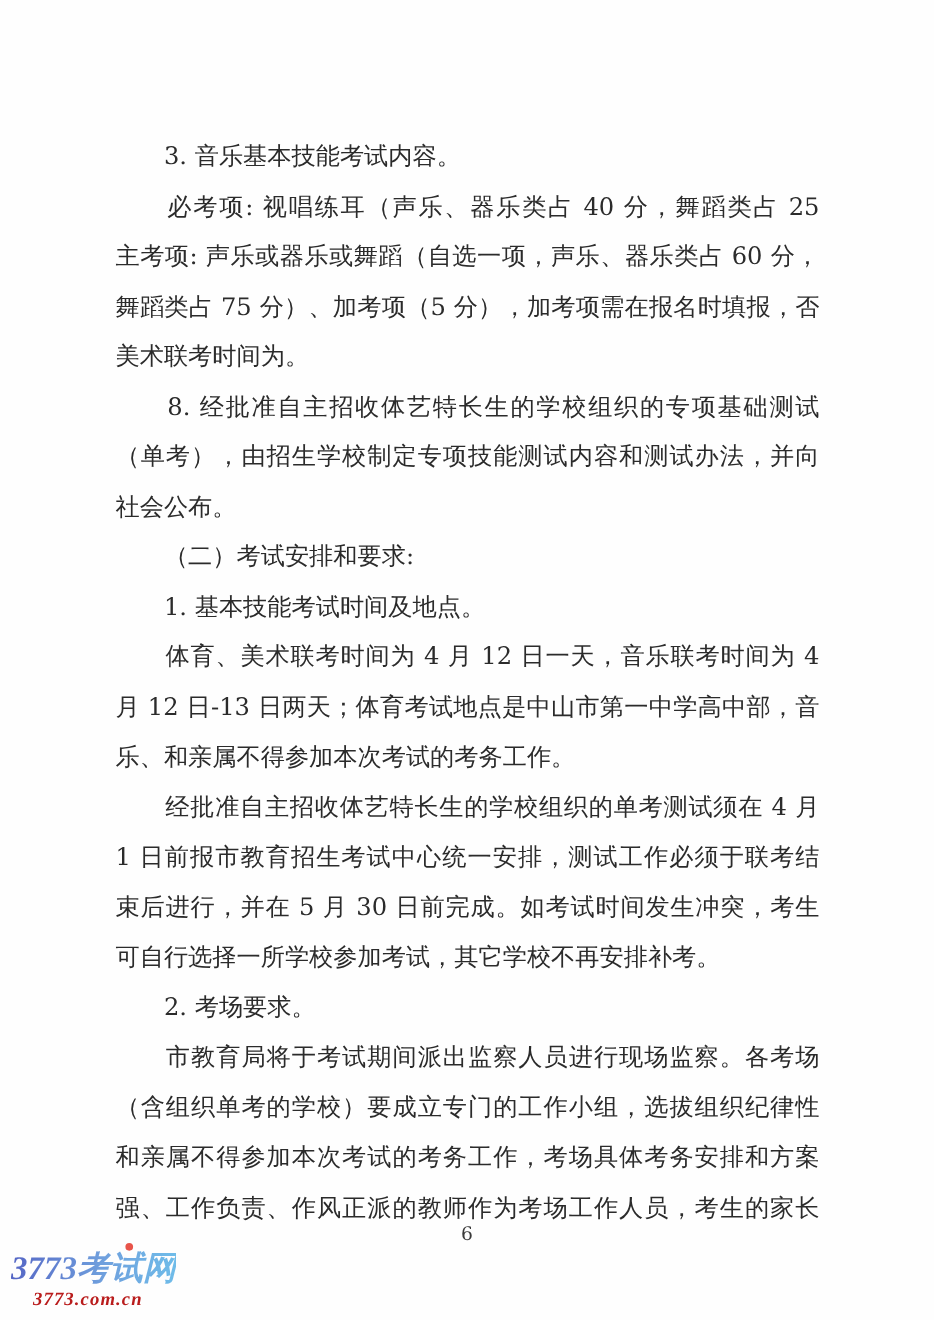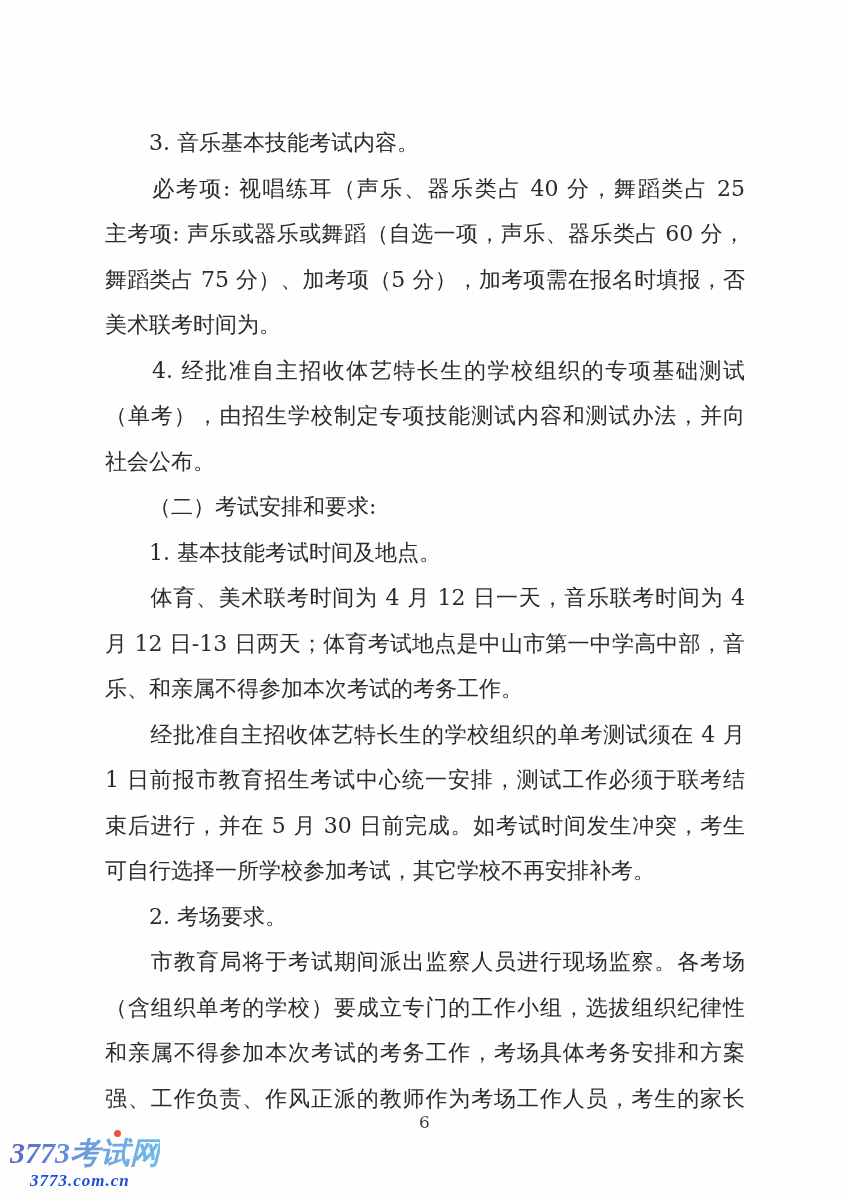--- a/index.html
+++ b/index.html
@@ -78,35 +78,35 @@
     height: 7px;
     border-radius: 50%;
     background: #e8544a;
   }
   .wm-url {
     font-size: 17px;
     font-weight: bold;
     font-style: italic;
     letter-spacing: 1px;
     margin: -3px 0 0 20px;
-    color: #1d4ed8;
+    color: #b91c1c;
   }
 </style>
 </head>
 <body>
 
 <div class="page">
 
   <main class="text-block">
       <div class="line">　　3.  音乐基本技能考试内容。</div>
       <div class="line justify">　　必考项: 视唱练耳（声乐、器乐类占 40 分，舞蹈类占 25 分），</div>
       <div class="line justify">主考项: 声乐或器乐或舞蹈（自选一项，声乐、器乐类占 60 分，</div>
       <div class="line justify">舞蹈类占 75 分）、加考项（5 分），加考项需在报名时填报，否则</div>
       <div class="line">美术联考时间为。</div>
-      <div class="line justify">　　4. 经批准自主招收体艺特长生的学校组织的专项基础测试</div>
+      <div class="line justify">　　8. 经批准自主招收体艺特长生的学校组织的专项基础测试</div>
       <div class="line justify">（单考），由招生学校制定专项技能测试内容和测试办法，并向</div>
       <div class="line">社会公布。</div>
       <div class="line">　　（二）考试安排和要求:</div>
       <div class="line">　　1.  基本技能考试时间及地点。</div>
       <div class="line justify">　　体育、美术联考时间为 4 月 12 日一天，音乐联考时间为 4</div>
       <div class="line justify">月 12 日-13 日两天；体育考试地点是中山市第一中学高中部，音</div>
       <div class="line">乐、和亲属不得参加本次考试的考务工作。</div>
       <div class="line justify">　　经批准自主招收体艺特长生的学校组织的单考测试须在 4 月</div>
       <div class="line justify">1 日前报市教育招生考试中心统一安排，测试工作必须于联考结</div>
       <div class="line justify">束后进行，并在 5 月 30 日前完成。如考试时间发生冲突，考生</div>

